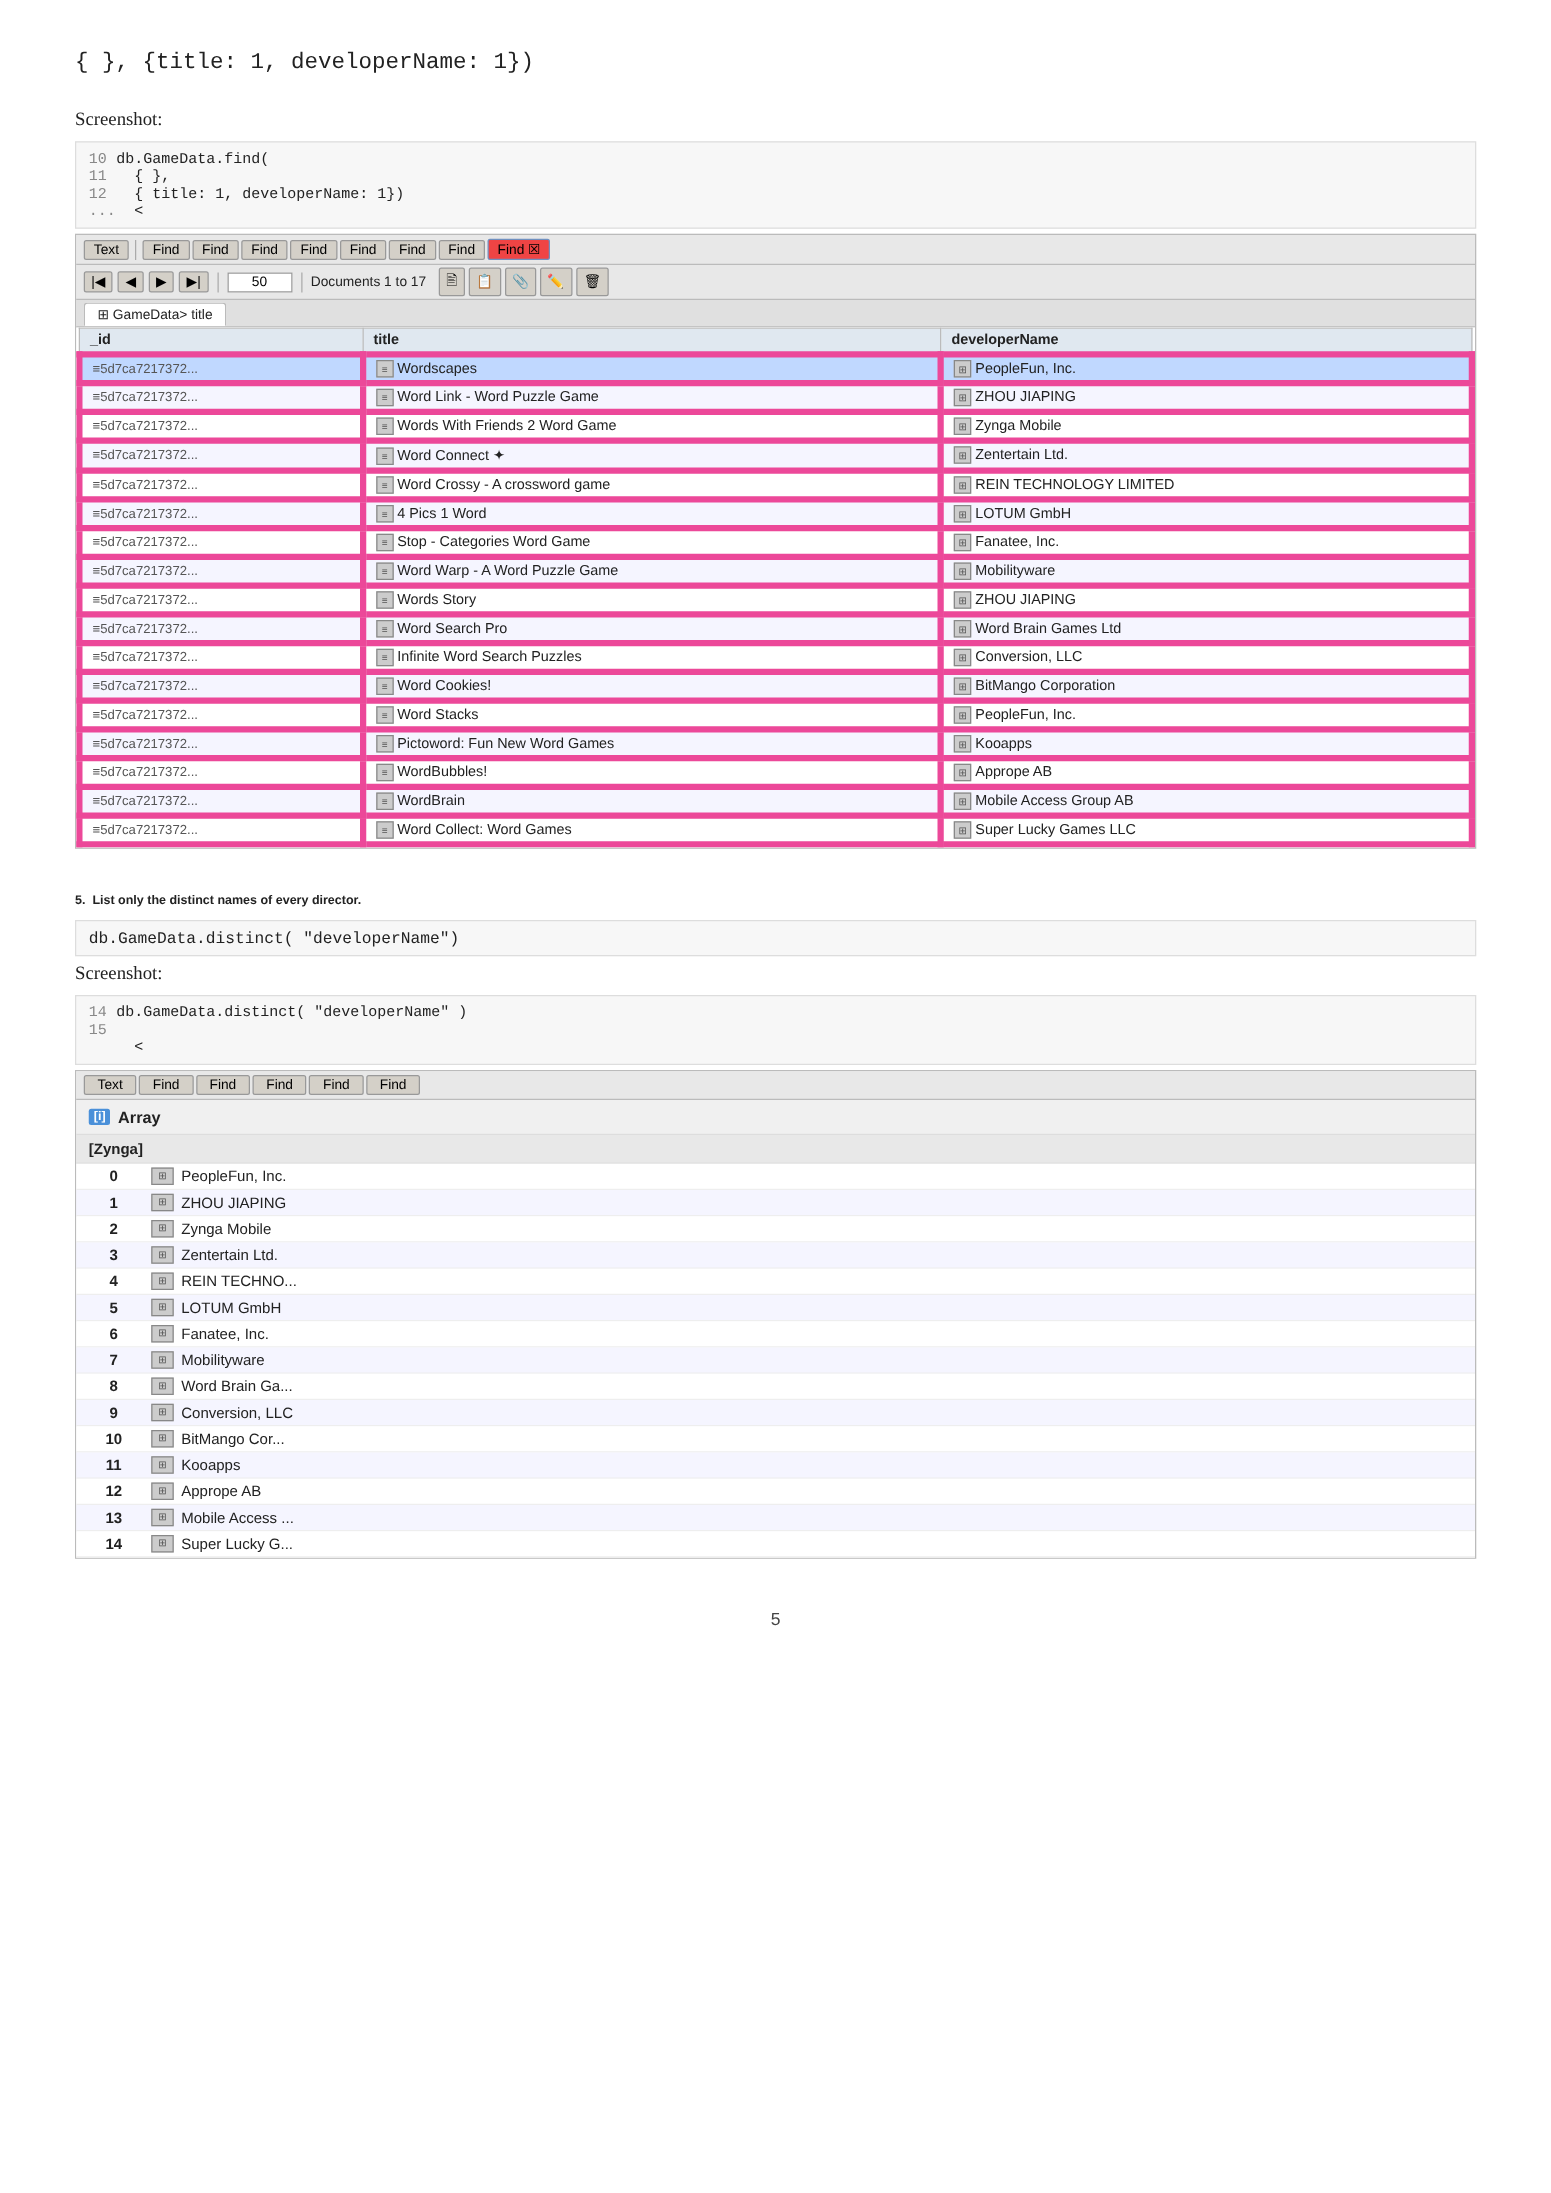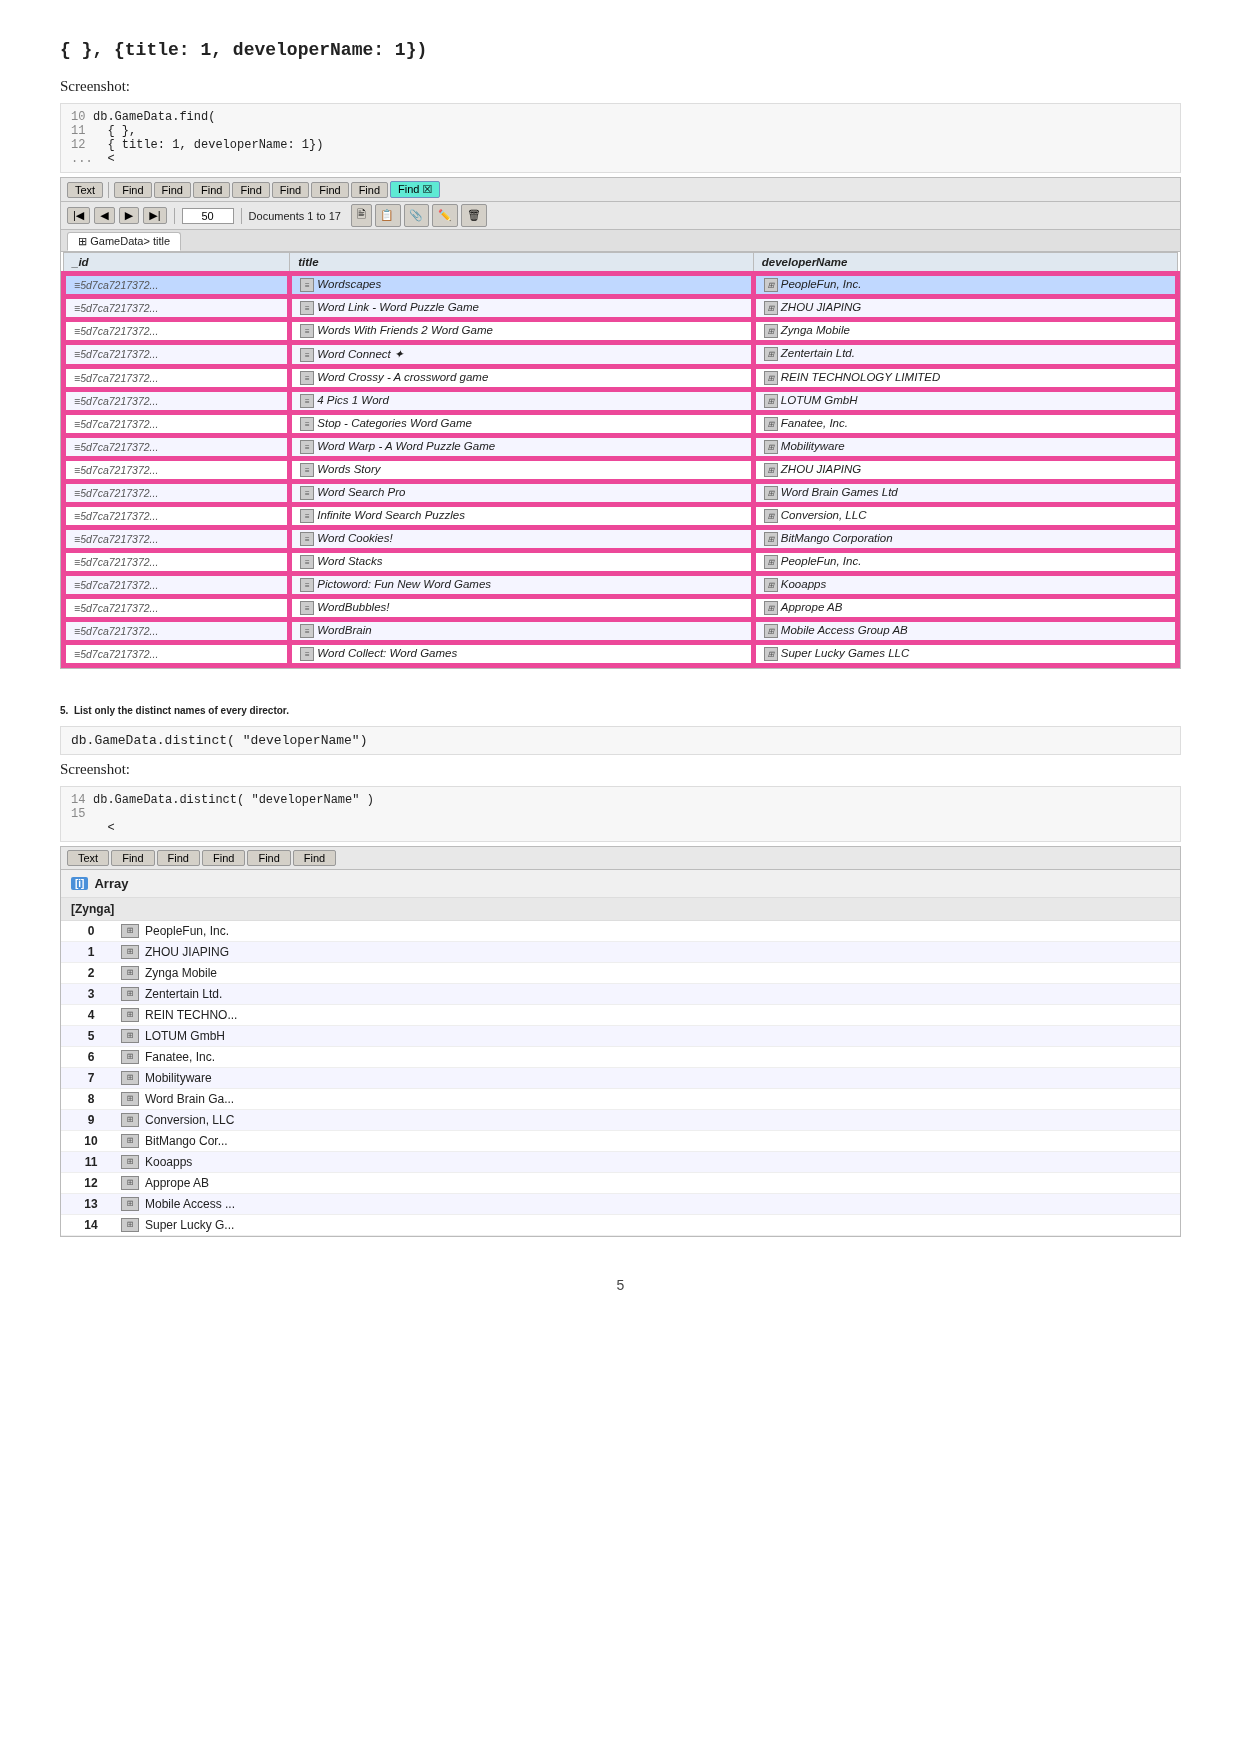--- a/index.html
+++ b/index.html
@@ -6,23 +6,23 @@
     body {
       font-family: 'Segoe UI', Arial, sans-serif;
       font-size: 13px;
       background: #fff;
       color: #222;
       padding: 40px 60px;
     }
     .section { margin-bottom: 36px; }
     .main-heading {
       font-size: 18px;
-      font-weight: bold;
+      font-weight: normal;
       font-family: 'Courier New', monospace;
-      margin-bottom: 18px;
+      margin-bottom: 28px;
     }
     .screenshot-label {
       font-size: 15px;
       font-weight: normal;
       margin-bottom: 8px;
       font-family: Liberation Serif, serif;
     }
     
     .code-block {
       background: #f7f7f7;
@@ -56,21 +56,21 @@
     }
     .db-toolbar-btn {
       background: #d4d0c8;
       border: 1px solid #999;
       border-radius: 2px;
       padding: 1px 7px;
       font-size: 11px;
       cursor: pointer;
       white-space: nowrap;
     }
-    .db-toolbar-btn.active { background: #5eead4; border-color: #7090c0; text-align: center; }
+    .db-toolbar-btn.active { background: #ef4444; border-color: #7090c0; text-align: center; }
     .db-toolbar-sep { width: 1px; height: 16px; background: #aaa; margin: 0 3px; }
     .db-nav {
       display: flex;
       align-items: center;
       background: #e8e8e8;
       border-bottom: 1px solid #bbb;
       padding: 2px 6px;
       gap: 4px;
       font-size: 11px;
     }
@@ -100,21 +100,21 @@
       border: 1px solid #bbb;
       border-bottom: none;
       padding: 2px 10px;
       font-size: 11px;
       cursor: pointer;
       border-radius: 3px 3px 0 0;
       margin-right: 2px;
     }
     .db-tab-item.active { background: #fff; border-bottom: 1px solid #fff; text-align: center; }
     
-    .db-table-wrap { overflow: auto; background: #fff; font-style: italic; }
+    .db-table-wrap { overflow: auto; background: #fff; }
     table.db-table {
       border-collapse: collapse;
       width: 100%;
       font-size: 11.5px;
     }
     table.db-table th {
       background: #e0e8f0;
       border: 1px solid #bbb;
       padding: 3px 8px;
       text-align: left;

